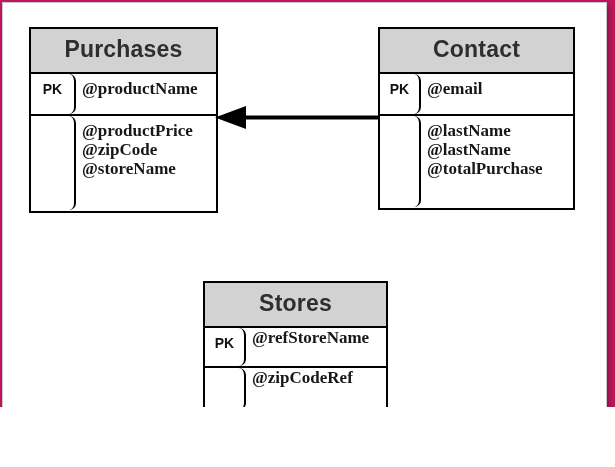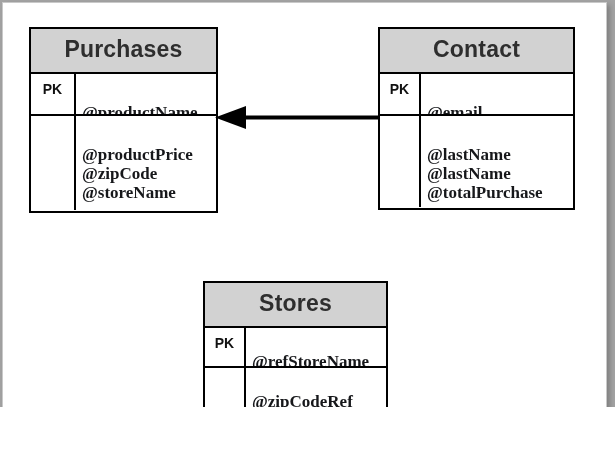--- a/index.html
+++ b/index.html
@@ -7,21 +7,21 @@
     padding: 0;
     background: #ffffff;
   }
   body {
     font-family: "Liberation Sans", sans-serif;
   }
   #page {
     position: relative;
     width: 615px;
     height: 407px;
-    background: #a3a3a3;
+    background: #be185d;
     box-sizing: border-box;
     overflow: hidden;
   }
   
   #canvas-frame {
     position: absolute;
     left: 2px;
     top: 2px;
     width: 605px;
     height: 452px;
@@ -63,33 +63,33 @@
     border-right: 2px solid #000000;
     box-sizing: border-box;
     font-family: "Liberation Sans", sans-serif;
     font-weight: bold;
     font-size: 14px;
     color: #111111;
     display: flex;
     align-items: flex-start;
     justify-content: center;
     padding-top: 7px;
+    border-radius: 7px;
   }
   .attr-cell {
     flex: 1 1 auto;
     box-sizing: border-box;
     padding: 5px 0 6px 6px;
     font-family: "Liberation Serif", serif;
     font-weight: bold;
     font-size: 17px;
     line-height: 1.12;
     color: #16171a;
     white-space: nowrap;
     overflow: hidden;
-    margin-top: 24px;
   }
   .attr-cell .attr-line {
     display: block;
   }
   
   #entity-purchases {
     left: 26px;
     top: 24px;
     width: 189px;
     height: 186px;

